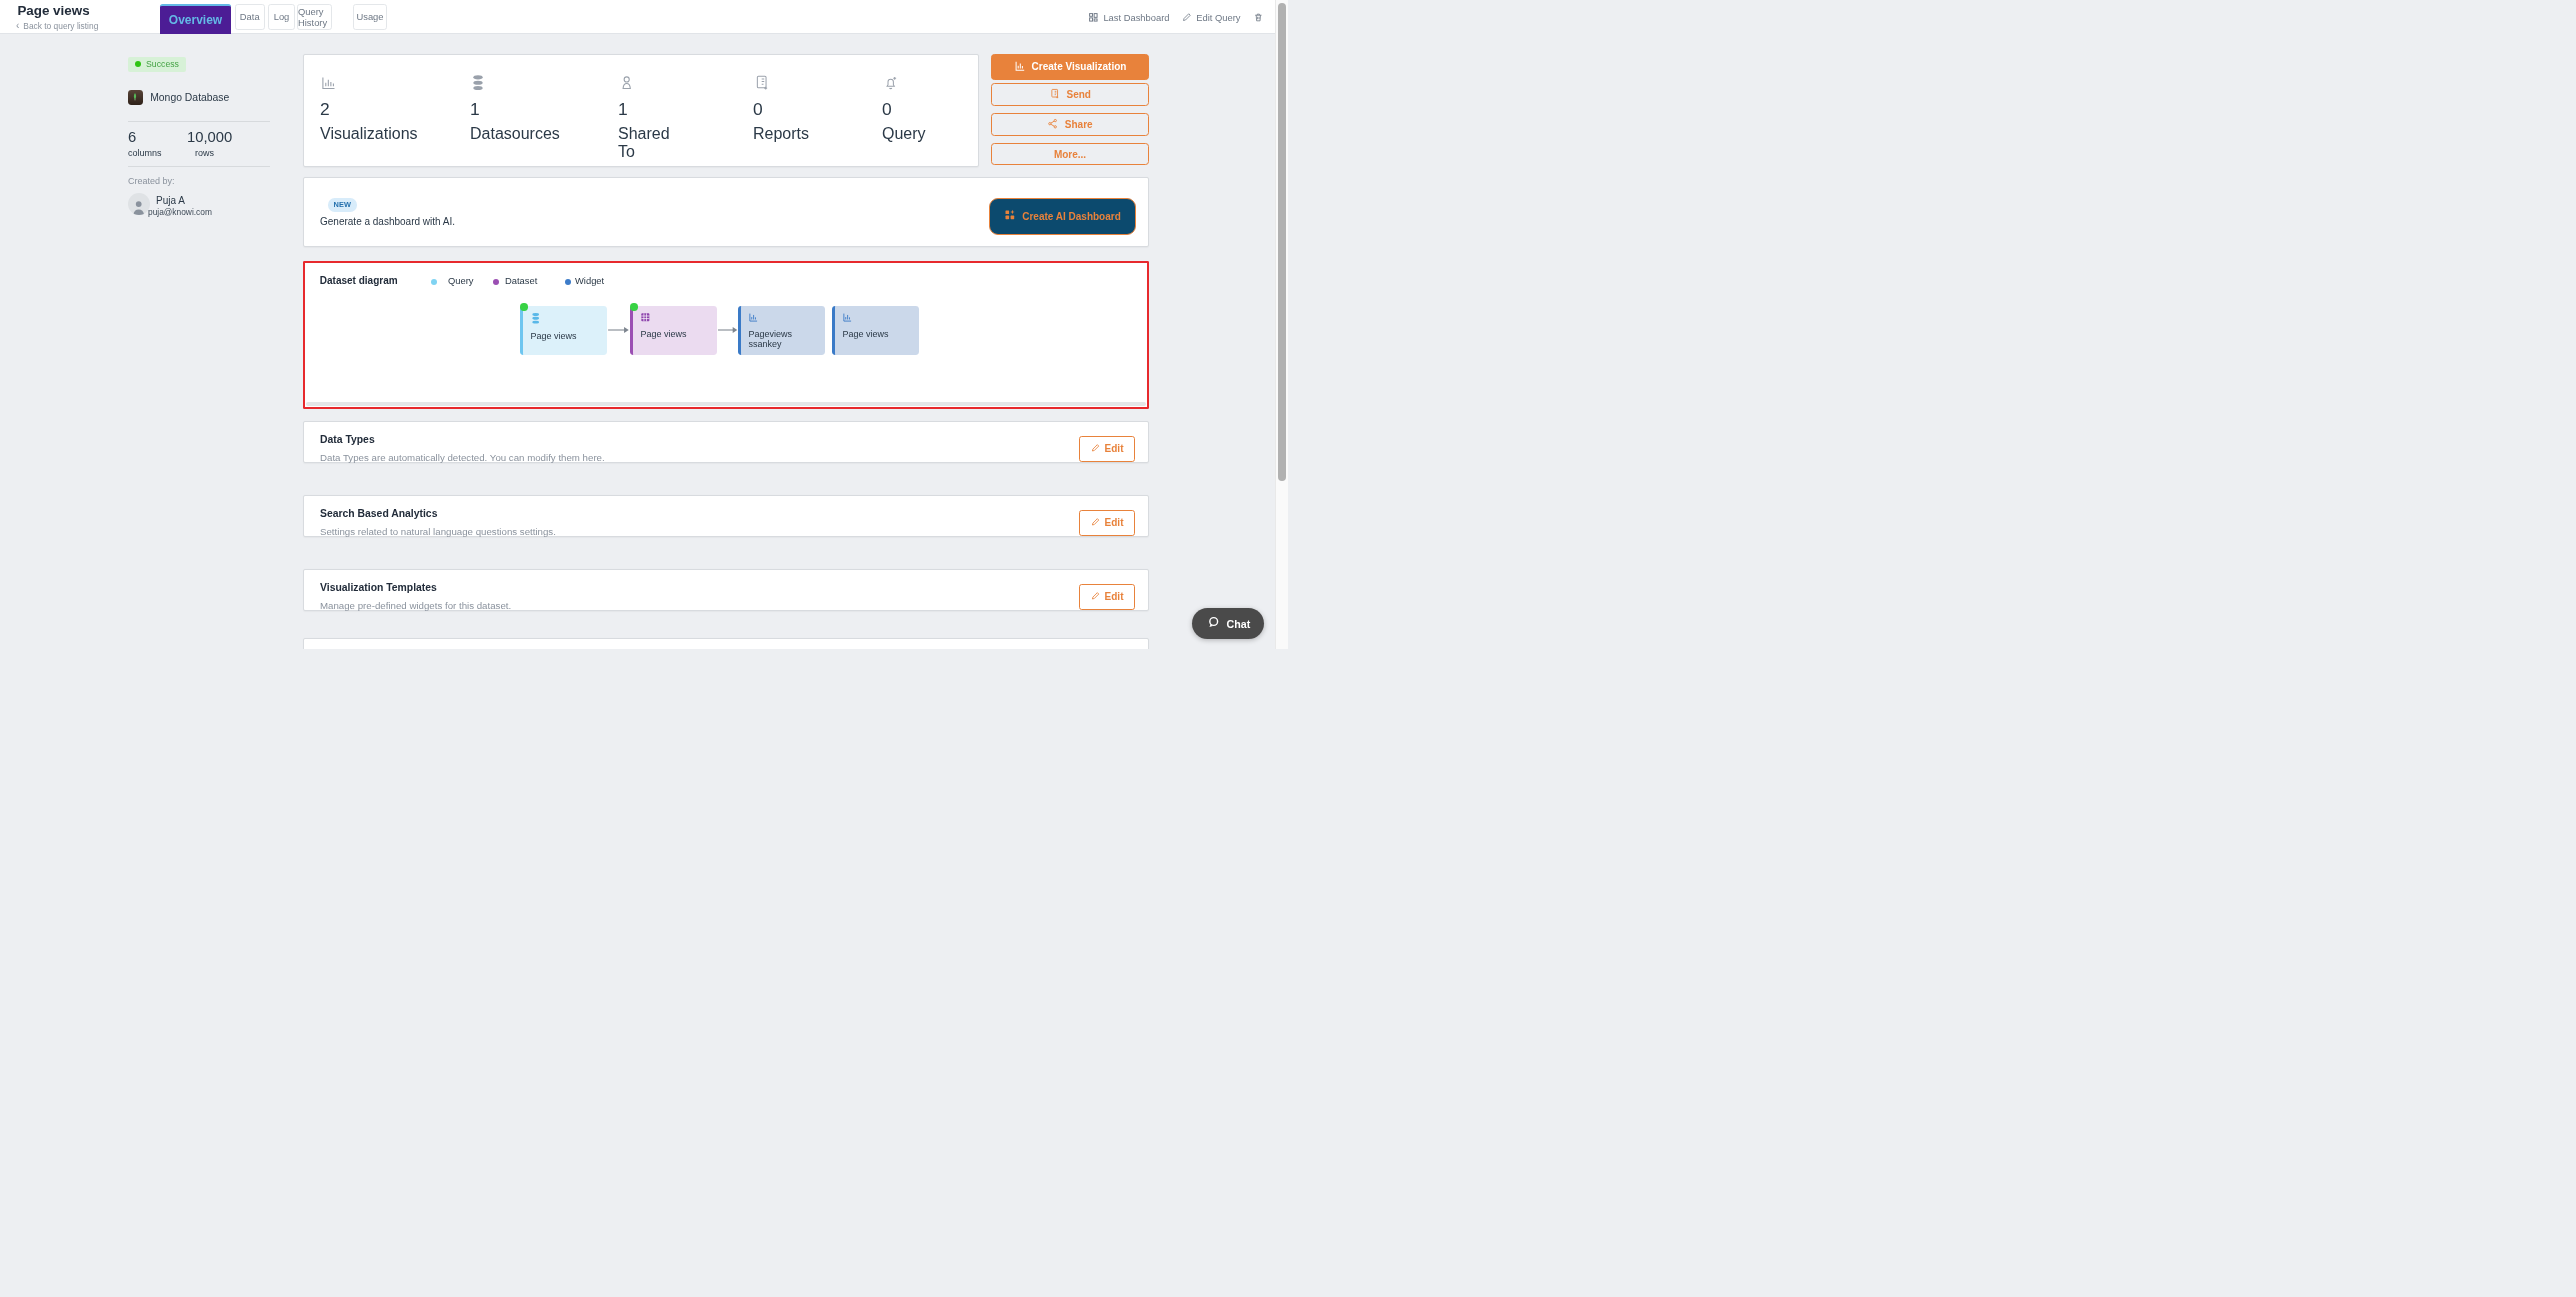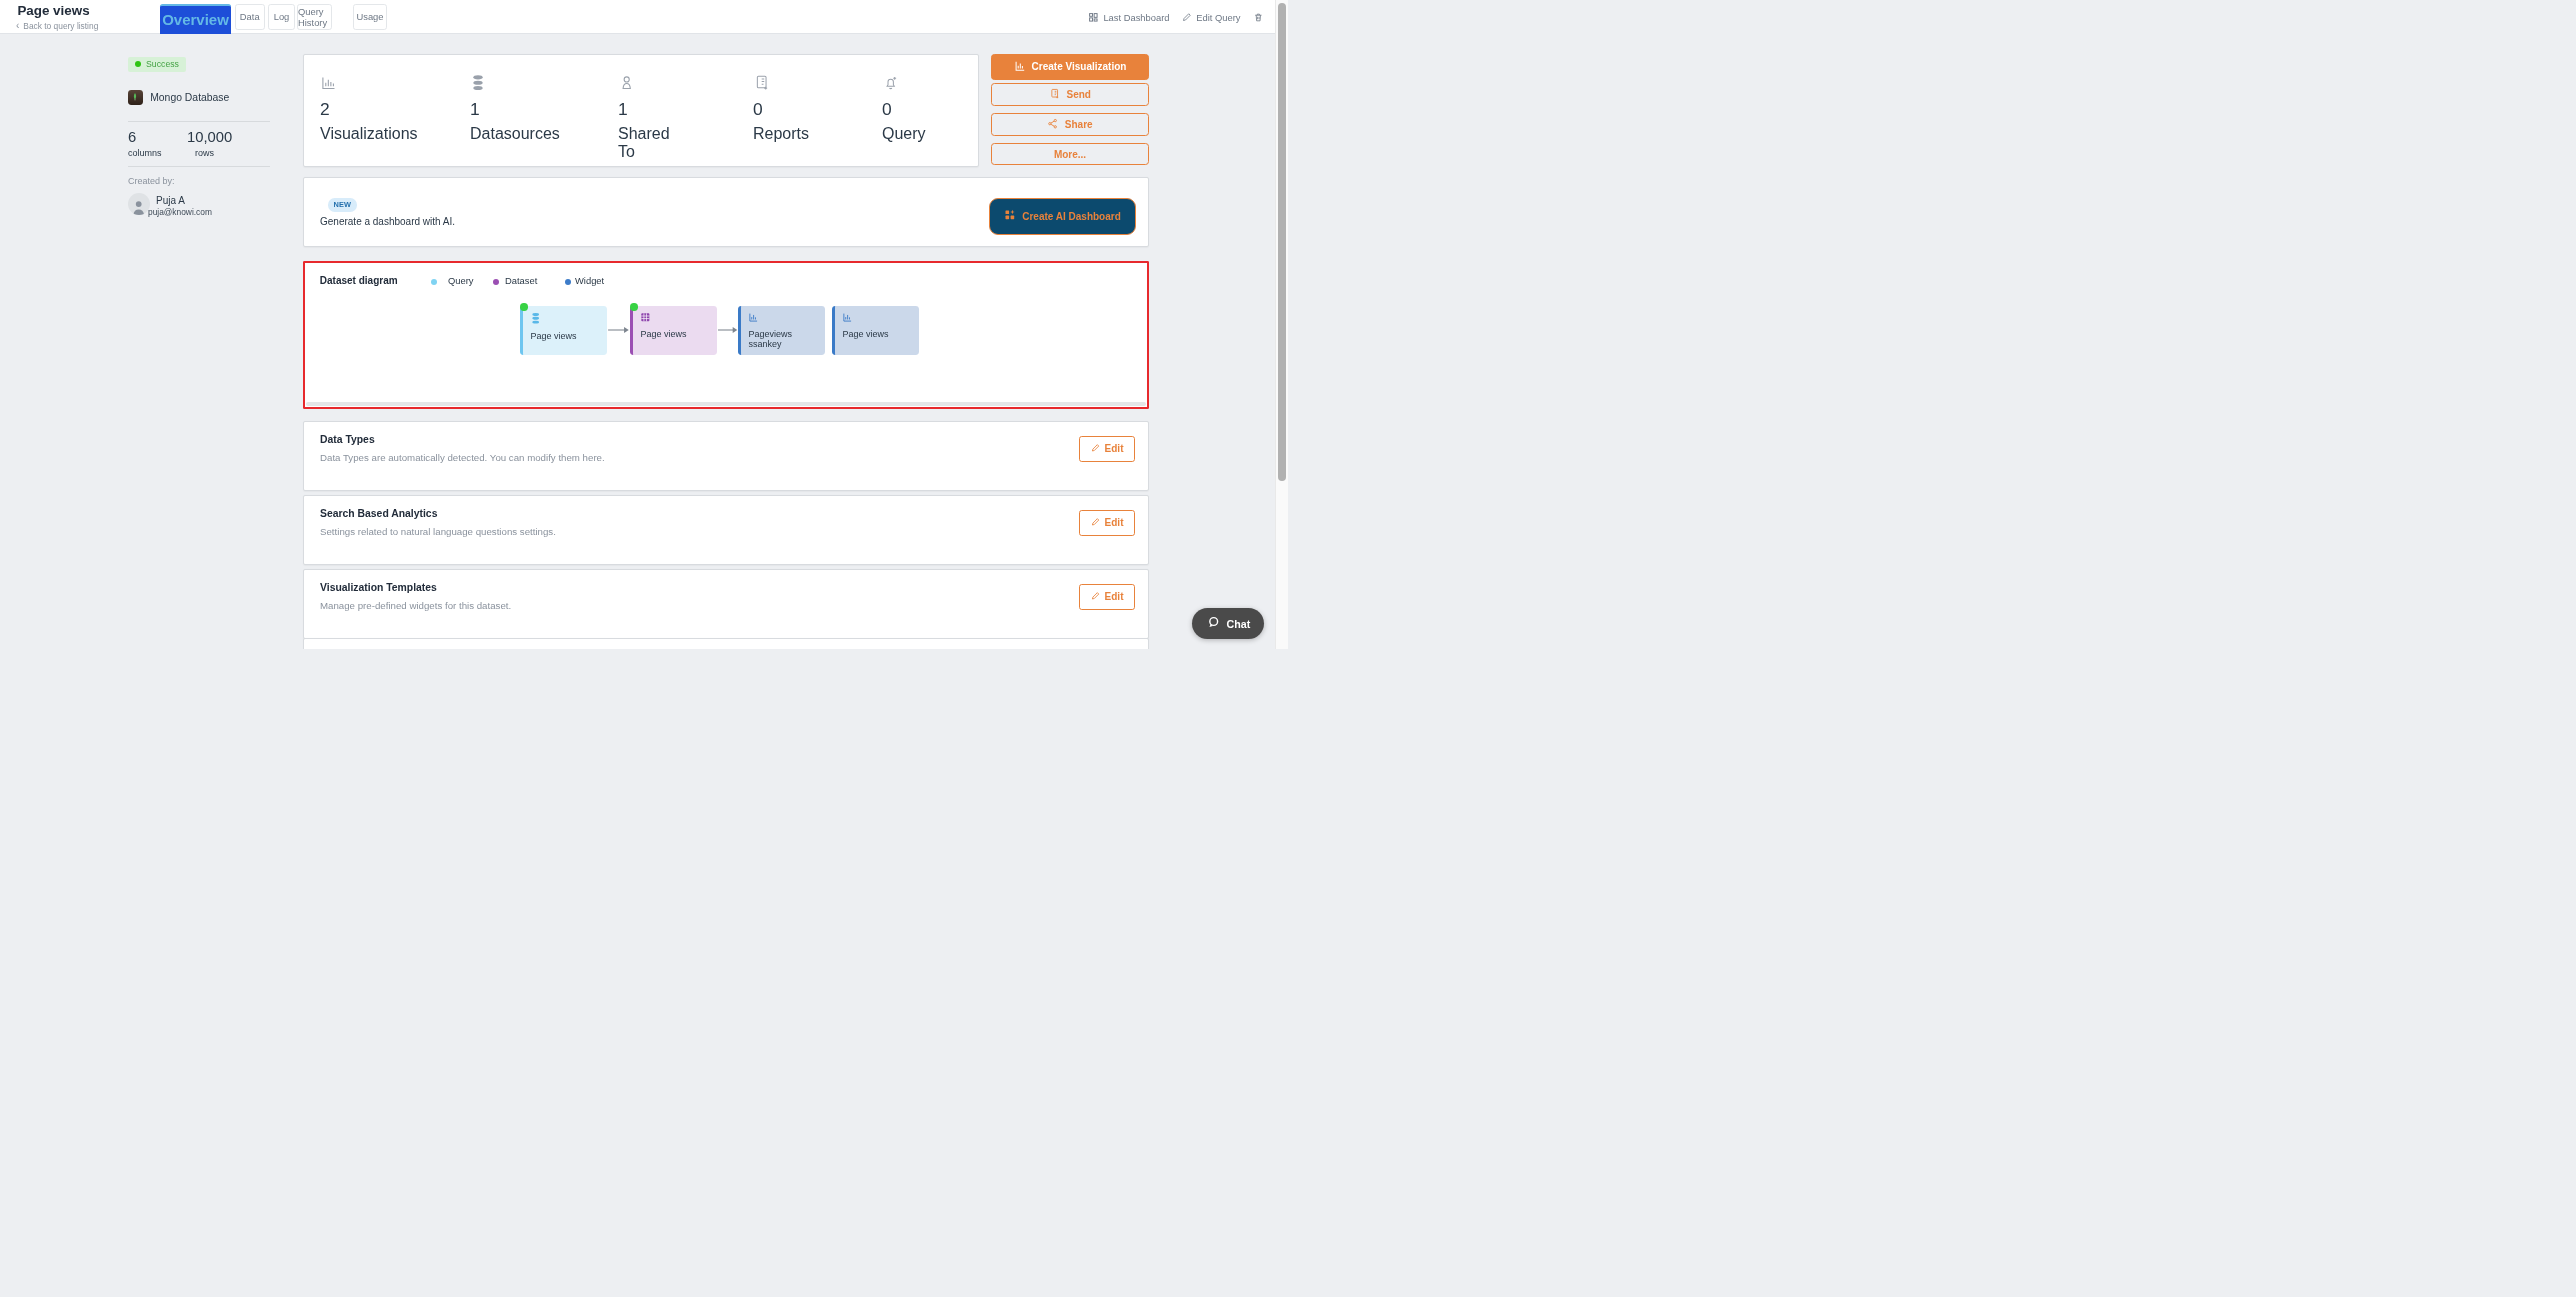--- a/index.html
+++ b/index.html
@@ -8,22 +8,22 @@
        font-family:"Liberation Sans",sans-serif;color:#2b3947;padding-left:38px;}
 
   
   .header{position:absolute;left:0;top:0;width:1288px;height:34px;background:#fff;border-bottom:0.7px solid #e1e4e8;z-index:5;}
   .page-title{position:absolute;left:17.4px;top:3.4px;font-size:13.4px;font-weight:700;color:#222c3a;}
   .back-link{position:absolute;left:16px;top:21px;font-size:8.4px;color:#8a929d;display:flex;gap:4px;align-items:center;cursor:pointer;}
   .back-chevron{font-size:10px;line-height:8px;color:#8a929d;}
 
   .tab{position:absolute;top:4px;height:25.5px;background:#fff;border:0.7px solid #e4e7ea;border-radius:2.7px;
        color:#6e7885;font-size:9.4px;display:flex;align-items:center;justify-content:center;cursor:pointer;}
-  .tab-active{position:absolute;left:160px;top:4px;width:71px;height:29.5px;background:#1d4ed8;
-       border-top:2.7px solid #64b9e6;border-radius:2.7px 2.7px 0 0;color:#64b9e6;font-weight:700;font-size:15px;
+  .tab-active{position:absolute;left:160px;top:4px;width:71px;height:29.5px;background:#4c1d95;
+       border-top:2.7px solid #64b9e6;border-radius:2.7px 2.7px 0 0;color:#64b9e6;font-weight:700;font-size:12px;
        display:flex;align-items:center;justify-content:center;cursor:pointer;}
   .tab-data{left:235px;width:29.5px;}
   .tab-log{left:268px;width:27px;}
   .tab-qh{left:297px;width:35px;}
   .tab-usage{left:353px;width:34px;}
 
   .header-actions{position:absolute;left:1088px;top:0;height:34px;display:flex;align-items:center;gap:12px;color:#6e7885;font-size:9.4px;}
   .h-act{display:flex;align-items:center;gap:4.7px;cursor:pointer;color:#6e7885;}
   .h-act svg{display:block;}
 
@@ -80,21 +80,21 @@
        display:flex;flex-direction:column;align-items:flex-start;gap:4px;cursor:pointer;}
   .node-label{font-size:9px;color:#2b3947;line-height:10.7px;}
   .node-query{background:#dcf1fa;border-left:3.4px solid #6ec6f0;}
   .node-dataset{background:#ebdbf0;border-left:3.4px solid #9b4fb3;}
   .node-widget{background:#cbd8ea;border-left:3.4px solid #3a7ac7;}
   .node-dot{position:absolute;left:-2.7px;top:-2.7px;width:7.4px;height:7.4px;border-radius:50%;background:#38d244;}
   .arrow{position:absolute;top:63px;}
   .diag-scrollbar{position:absolute;left:1.3px;right:1.3px;bottom:1.3px;height:3.4px;background:#e4e6e8;border-radius:2px;}
 
   
-  .section-card{left:303px;width:846px;height:70px;}
+  .section-card{left:303px;width:846px;height:42px;}
   .sec-data{top:421px;} .sec-search{top:495px;} .sec-viz{top:569px;} .sec-partial{top:638px;height:20px;}
   .sec-title{position:absolute;left:16px;top:12px;font-size:10.4px;font-weight:700;color:#222c3a;}
   .sec-desc{position:absolute;left:16px;top:29.5px;font-size:9.7px;color:#8a929d;}
   .edit-btn{position:absolute;left:775px;top:14px;width:56px;height:25.5px;background:#fff;border:1.3px solid #e8823b;border-radius:2.7px;
        color:#e8823b;font-size:10px;font-weight:700;display:flex;align-items:center;justify-content:center;gap:4.7px;cursor:pointer;}
 
   
   .chat-btn{position:absolute;left:1192px;top:608px;width:72px;height:31px;border-radius:15.4px;background:#4a4a4a;
        display:flex;align-items:center;justify-content:center;gap:6px;color:#fff;font-size:10.7px;font-weight:700;
        box-shadow:0 1.3px 5.4px rgba(0,0,0,.25);cursor:pointer;z-index:20;}

